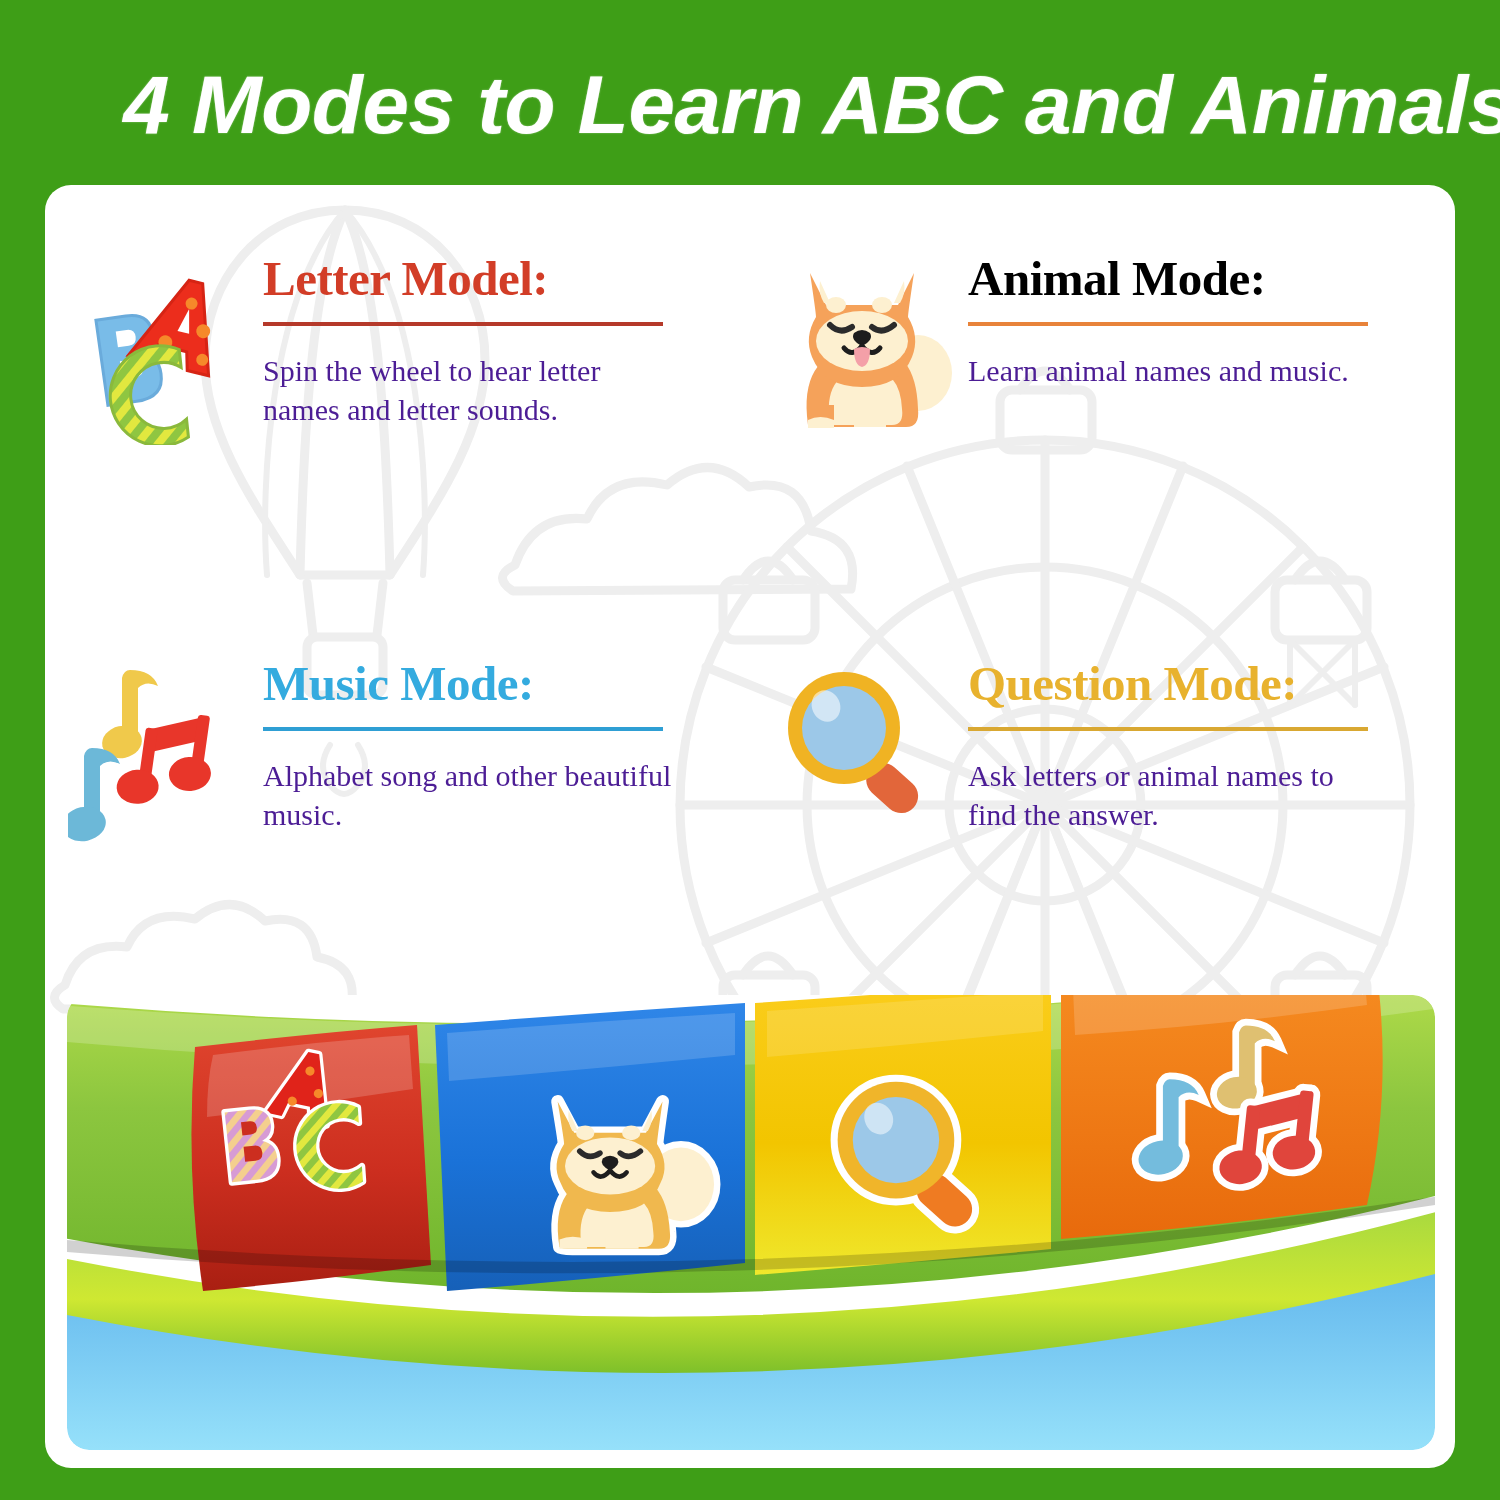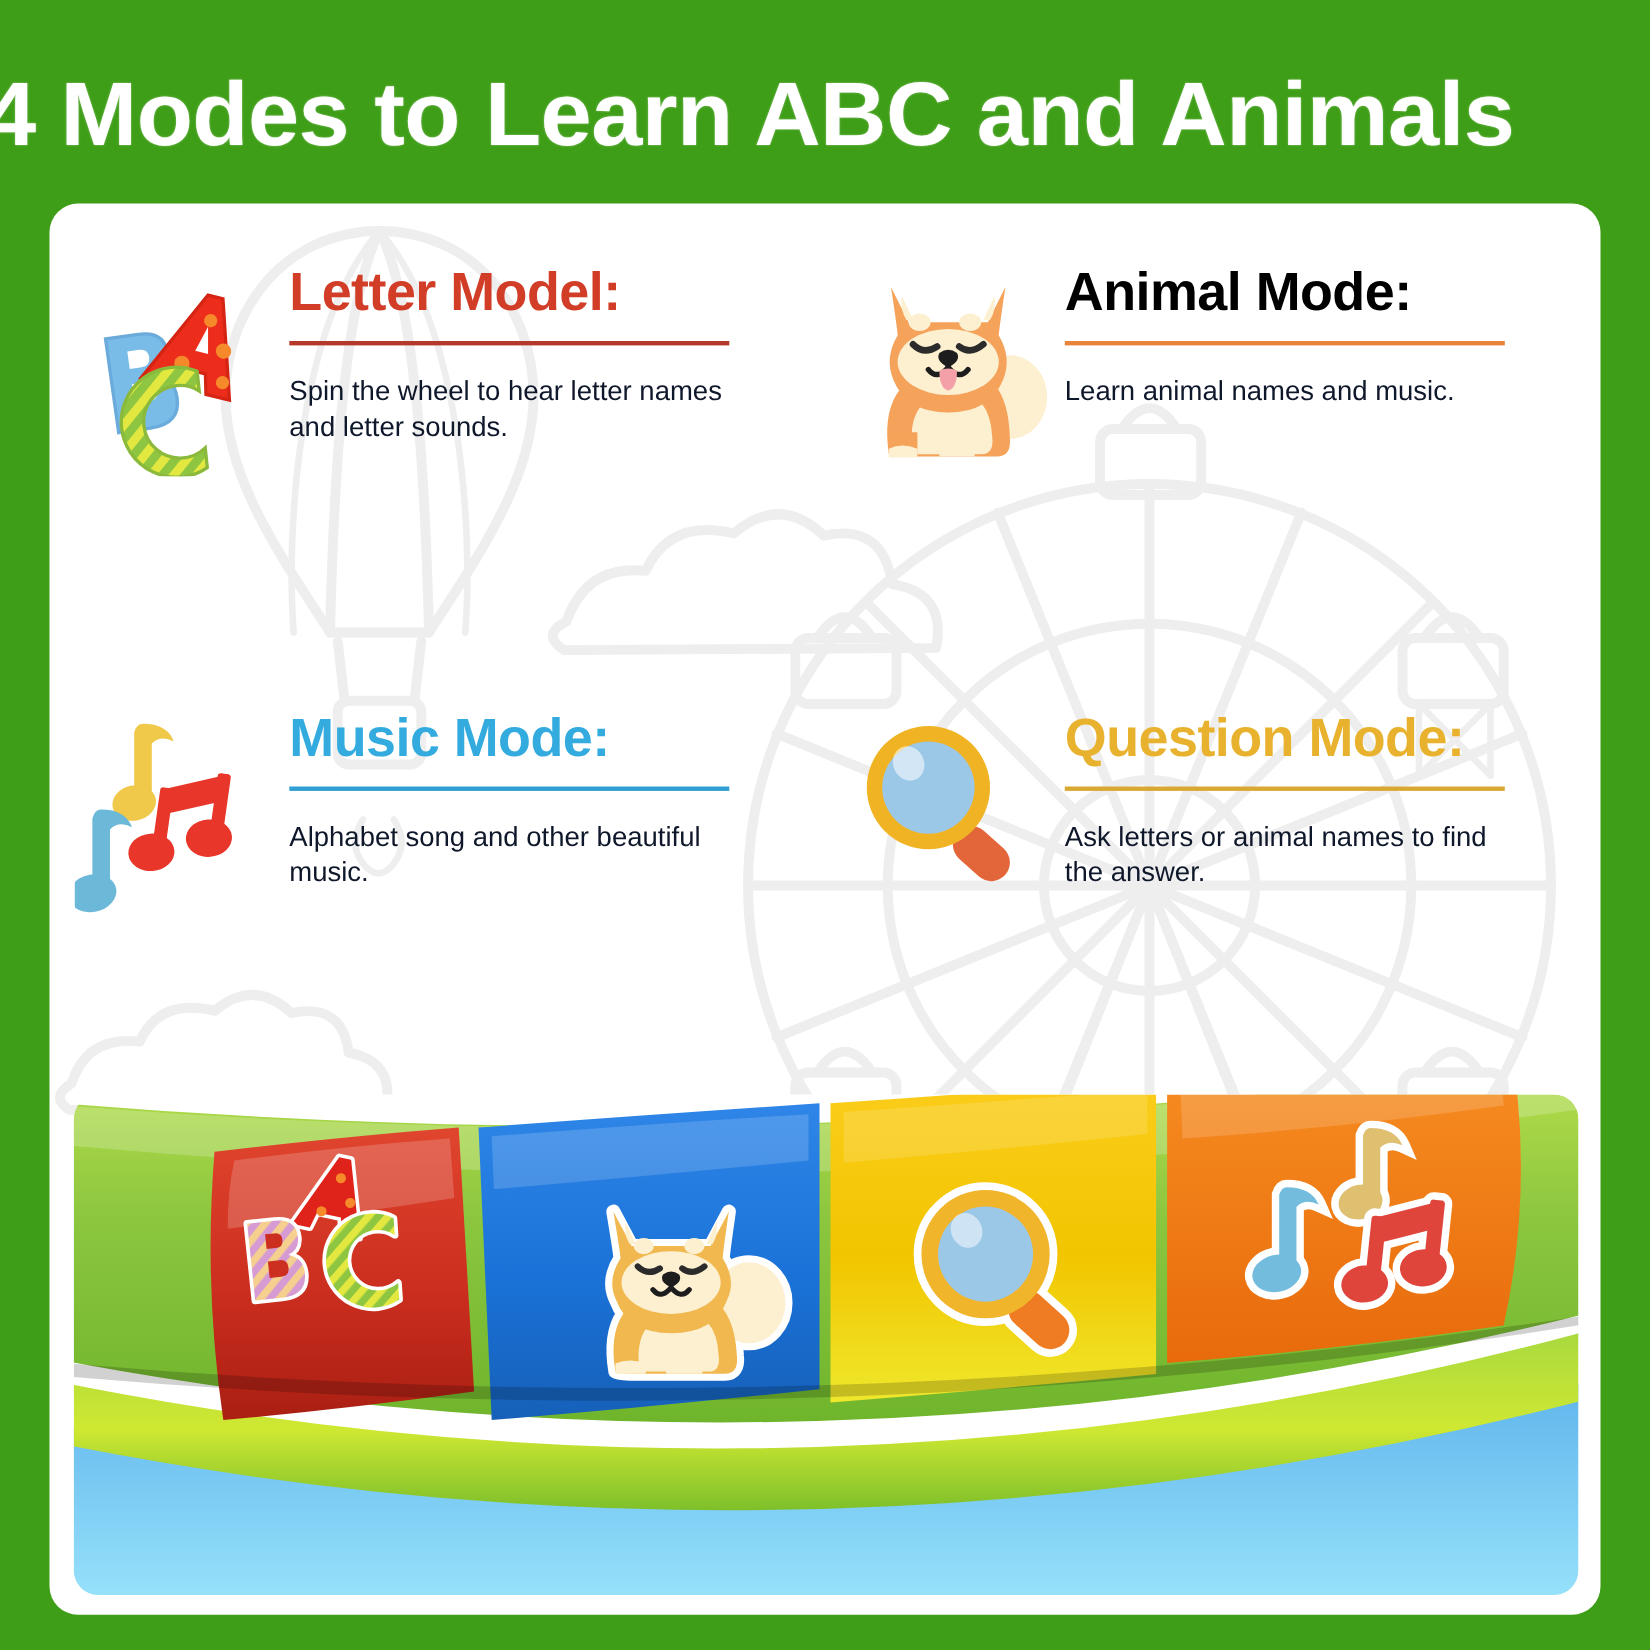--- a/index.html
+++ b/index.html
@@ -7,21 +7,21 @@
   body {
     background:#3e9e17;
     font-family:"Liberation Sans", sans-serif;
     overflow:hidden;
     position:relative;
   }
 
   
   .title-bar{
     position:absolute; left:0; top:0; width:1500px; height:210px;
-    display:flex; align-items:center; justify-content:flex-start;
+    display:flex; align-items:center; justify-content:flex-end;font-style:italic;
   }
   .title-text{
     color:#ffffff;
     font-size:82px;
     font-weight:bold;
     letter-spacing:-0.5px;
     transform:scaleX(1.02);
     white-space:nowrap;
     line-height:1;
     text-shadow:0 0 2px rgba(255,255,255,.45);
@@ -45,21 +45,21 @@
 
   
   .grid{
     position:absolute;
     left:0; top:0;
     width:1410px; height:810px;
     display:grid;
     grid-template-columns:1fr 1fr;
     grid-template-rows:1fr 1fr;
   }
-  .cell{ position:relative; display:flex; padding:48px 28px 10px 18px; }
+  .cell{ position:relative; display:flex; padding:60px 28px 10px 18px;font-family:Liberation Serif, serif; }
   .cell-r1{ align-items:flex-start; }
 
   .icon-wrap{
     width:200px; min-width:200px; height:200px;
     display:flex; align-items:flex-start; justify-content:center;
     padding-top:10px;
   }
   .txt-wrap{ flex:1; padding-top:8px; }
 
   .mode-title{
@@ -67,22 +67,22 @@
     font-weight:bold;
     letter-spacing:-0.5px;
     line-height:1.05;
     white-space:nowrap;
   }
   .rule{
     height:4px; border:0; margin:18px 0 26px 0;
     width:400px;
   }
   .mode-desc{
-    font-size:25px;
-    color:#0f172a;
+    font-size:30px;
+    color:#4c1d95;
     line-height:1.28;
     max-width:420px;
   }
 
   
   .t-letter   { color:#d23d27; }
   .r-letter   { background:#b5392a; }
   .t-animal   { color:#000000; }
   .r-animal   { background:#e8833a; }
   .t-question { color:#e8b22e; }

